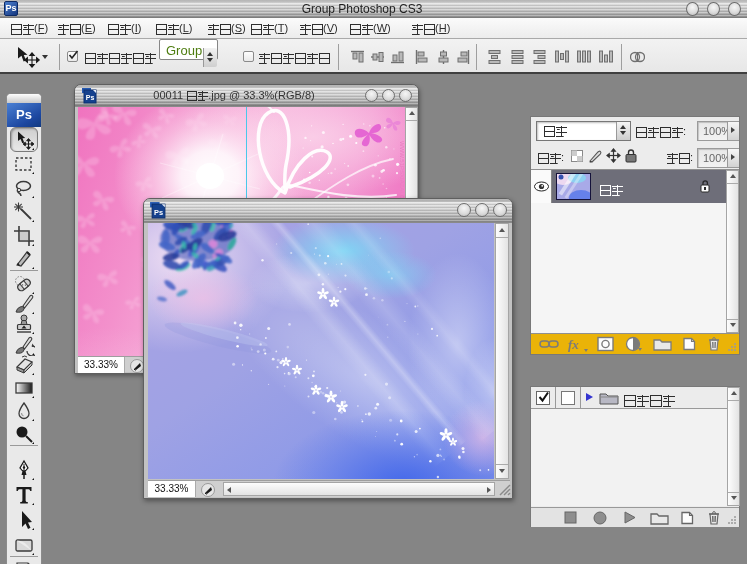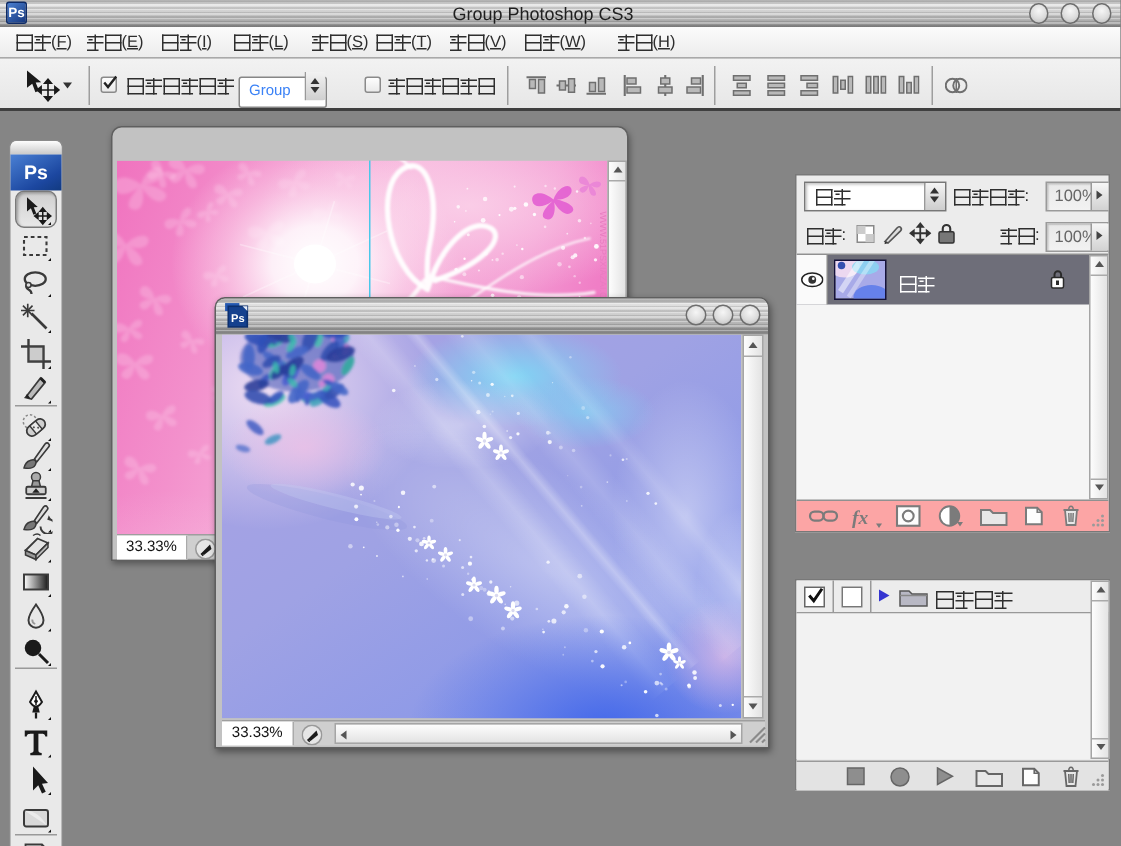--- a/index.html
+++ b/index.html
@@ -69,21 +69,21 @@
           <path d="M24.2 14 l-2.6 -2.2 v4.4 z"></path>
     </g>
   </svg>
   <div class="ab tri-d" style="left:42px;top:16px"></div>
   <div class="ab vsep" style="left:59px;top:5px;height:26px"></div>
   <div class="ab chk" style="left:67px;top:12px"></div>
   <svg class="ab" style="left:67px;top:10px" width="13" height="13">
         <path d="M2.5 6 L5 9 L10.5 2" stroke="#222" stroke-width="1.6" fill="none"></path>
       </svg>
   <div class="ab txt" style="left:84px;top:12px"><i class="g"></i><i class="h"></i><i class="g"></i><i class="h"></i><i class="g"></i><i class="h"></i></div>
-  <div class="ab" style="left:159px;top:12px;width:59px;height:21px;background:#fff;border:1px solid #868686;border-radius:2px;box-sizing:border-box;font-size:10px;color:#3b82f6;padding:3px 0 0 6px">Group</div>
+  <div class="ab" style="left:159px;top:0;width:59px;height:21px;background:#fff;border:1px solid #868686;border-radius:2px;box-sizing:border-box;font-size:13px;color:#4d7c0f;padding:3px 0 0 6px">Group</div>
   <div class="ab" style="left:203px;top:9px;width:14px;height:19px;background:linear-gradient(#f2f2f2,#cfcfcf);border-left:1px solid #999;border-radius:0 2px 2px 0;box-sizing:border-box">
      <div class="tri-u" style="margin:4px 0 0 3px"></div>
         <div class="tri-d" style="margin:2px 0 0 3px"></div>
   </div>
   <div class="ab chk" style="left:243px;top:12px"></div>
   <div class="ab txt" style="left:258px;top:12px"><i class="h"></i><i class="g"></i><i class="h"></i><i class="g"></i><i class="h"></i><i class="g"></i></div>
   <div class="ab vsep" style="left:338px;top:5px;height:26px"></div>
   <svg class="ab" style="left:350px;top:10px" width="15" height="16" viewBox="0 0 15 16">
         <line x1="1" y1="2.5" x2="14" y2="2.5" stroke="#6f6f6f" stroke-width="1.4"></line>
         <rect x="3" y="4" width="4" height="6" fill="#b9b9b9" stroke="#6f6f6f"></rect>
@@ -290,20 +290,32 @@
         <g stroke="#888">
           <line x1="7" y1="9" x2="15" y2="9"></line>
           <line x1="7" y1="12" x2="15" y2="12"></line>
           <line x1="7" y1="15" x2="12" y2="15"></line>
         </g>
         <path d="M19 21 L21 21 L21 19 Z" fill="#111"></path>
       </svg>
 </div>
 
 <div class="ab" style="left:74px;top:84px;width:345px;height:290px;background:#c2c2c2;border:1px solid #5f5f5f;border-radius:7px 7px 0 0;box-sizing:border-box;box-shadow:1px 2px 4px rgba(0,0,0,.35)">
+  <div class="metal" style="height:21px;border-radius:6px 6px 0 0;border-bottom:1px solid #8a8a8a;position:relative">
+    <svg class="ab" style="left:6px;top:2px" width="17" height="17" viewBox="0 0 17 17">
+      <rect x="1" y="1" width="9" height="5" fill="#2458b0"></rect>
+      <rect x="3" y="3" width="12" height="13" fill="#15418e" stroke="#0c2f6e" stroke-width="1"></rect>
+      <path d="M12 3 h3 v3 z" fill="#e8eef8"></path>
+      <text x="9" y="13" font-size="7" fill="#fff" font-weight="bold" text-anchor="middle" font-family="Liberation Sans">Ps</text>
+    </svg>
+    <div class="ab txt" style="left:0;top:4px;width:318px;text-align:center;font-size:11px;color:#333">00011 <i class="g s10"></i><i class="h s10"></i>.jpg @ 33.3%(RGB/8)</div>
+    <div class="ab cbtn" style="left:290px;top:4px;width:13px;height:13px"></div>
+    <div class="ab cbtn" style="left:307px;top:4px;width:13px;height:13px"></div>
+    <div class="ab cbtn" style="left:324px;top:4px;width:13px;height:13px"></div>
+  </div>
   <div class="ab" style="left:3px;top:22px;width:327px;height:249px;overflow:hidden"><svg width="327" height="249" viewBox="0 0 327 249">
           <defs>
             <linearGradient id="pbase" x1="0" y1="0" x2="1" y2="0.25">
               <stop offset="0" stop-color="#f073bf"></stop>
               <stop offset="0.3" stop-color="#f391cc"></stop>
               <stop offset="0.58" stop-color="#f7b5dc"></stop>
               <stop offset="0.85" stop-color="#f39ad2"></stop>
               <stop offset="1" stop-color="#f07ec6"></stop>
             </linearGradient>
             <radialGradient id="pflare" cx="0.5" cy="0.5" r="0.5">
@@ -830,21 +842,21 @@
     <div class="ab sb" style="left:195px;top:0;width:13px;height:163px">
       <div style="height:12px;border-bottom:1px solid #aaa;position:relative">
             <div class="tri-u" style="position:absolute;left:2.5px;top:3px;border-bottom-color:#555"></div>
           </div>
       <div style="position:absolute;bottom:0;width:100%;height:12px;border-top:1px solid #aaa">
             <div class="tri-d" style="position:absolute;left:2.5px;top:3px;border-top-color:#555"></div>
           </div>
     </div>
   </div>
 
-  <div class="ab" style="left:0;top:217px;width:208px;height:20px;background:#fca5a5">
+  <div class="ab" style="left:0;top:217px;width:208px;height:20px;background:#eab308">
         <svg class="ab" style="left:8px;top:4px" width="22" height="12" viewBox="0 0 22 12">
           <g fill="none" stroke="#7b7b7b" stroke-width="1.5">
             <rect x="1" y="3" width="9" height="6" rx="3"></rect>
             <rect x="10" y="3" width="9" height="6" rx="3"></rect>
           </g>
         </svg>
         <svg class="ab" style="left:36px;top:2px" width="24" height="16">
           <text x="1" y="13" font-size="13" font-style="italic" font-weight="bold" fill="#7b7b7b" font-family="Liberation Serif,serif">fx</text>
           <path d="M17 13 l4 0 l-2 3 z" fill="#7b7b7b"></path>
         </svg>

